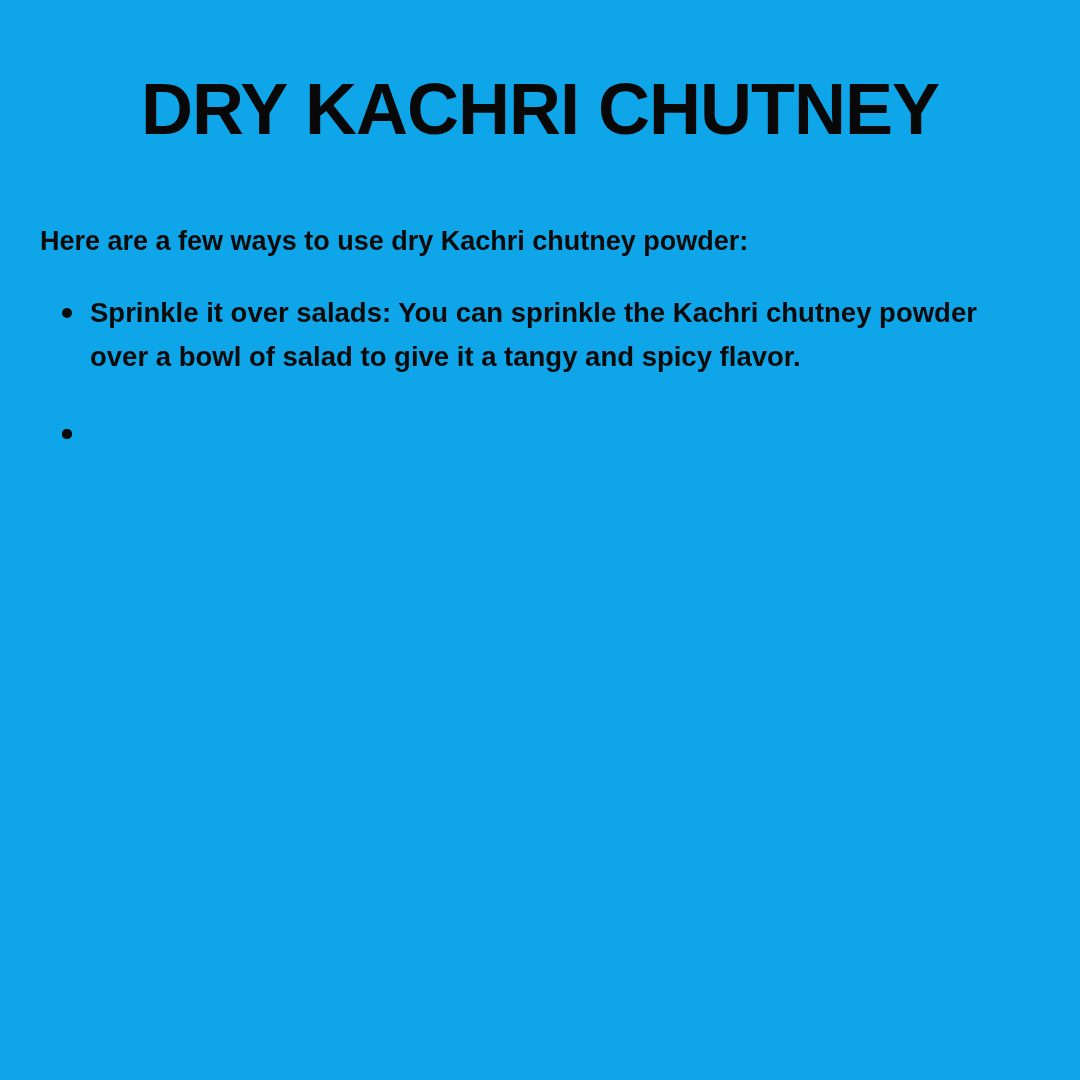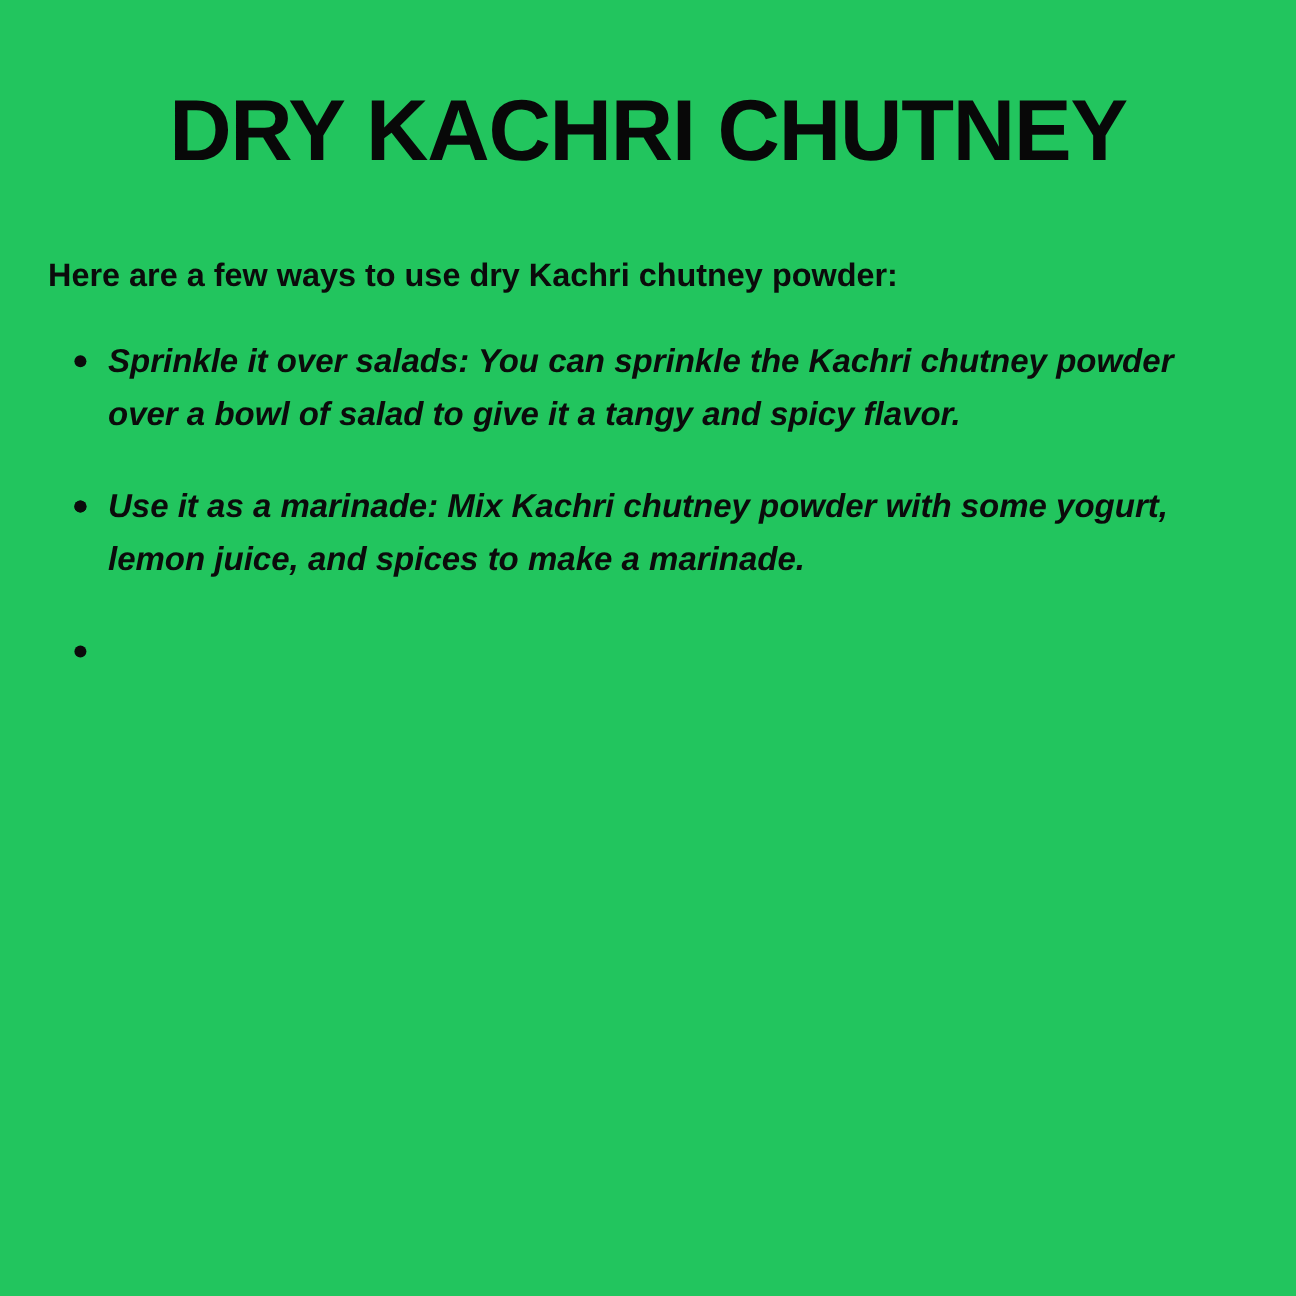--- a/index.html
+++ b/index.html
@@ -11,46 +11,45 @@
     height: 1080px;
     background: #9ed490;
     font-family: "Liberation Sans", sans-serif;
     color: #0b0b0b;
     overflow: hidden;
   }
   .card {
     box-sizing: border-box;
     width: 1080px;
     height: 1080px;
-    background: #22c55e;
+    background: #0ea5e9;
     padding: 72px 40px 40px 40px;
     display: flex;
     flex-direction: column;
   }
   .title {
     font-size: 72px;
     font-weight: bold;
     letter-spacing: -1px;
     text-align: center;
     line-height: 1.05;
     margin: 0 0 62px 0;
     color: #080808;
   }
   .intro {
     font-size: 27px;
     font-weight: bold;
-    margin: 4px 0 34px 0;
+    margin: 16px 0 34px 0;
     padding-left: 0px;
     color: #0b0b0b;
   }
   .list {
     margin: 0;
     padding: 0;
     list-style: none;
-    font-style: italic;
   }
   .list-item {
     position: relative;
     font-size: 27.5px;
     font-weight: bold;
     line-height: 1.62;
     margin: 0 0 32px 0;
     padding-left: 50px;
     color: #0b0b0b;
   }
@@ -80,20 +79,16 @@
   <ul class="list">
     <li class="list-item">
       <span class="bullet"></span>
       <span>Sprinkle it over salads: You can sprinkle the Kachri chutney powder over a bowl of salad to give it a tangy and spicy flavor.</span>
     </li>
     <li class="list-item">
       <span class="bullet"></span>
     </li>
     <li class="list-item">
       <span class="bullet"></span>
-      <span>Use it as a marinade: Mix Kachri chutney powder with some yogurt, lemon juice, and spices to make a marinade.</span>
-    </li>
-    <li class="list-item">
-      <span class="bullet"></span>
     </li>
   </ul>
 
 </div>
 
 </body></html>

